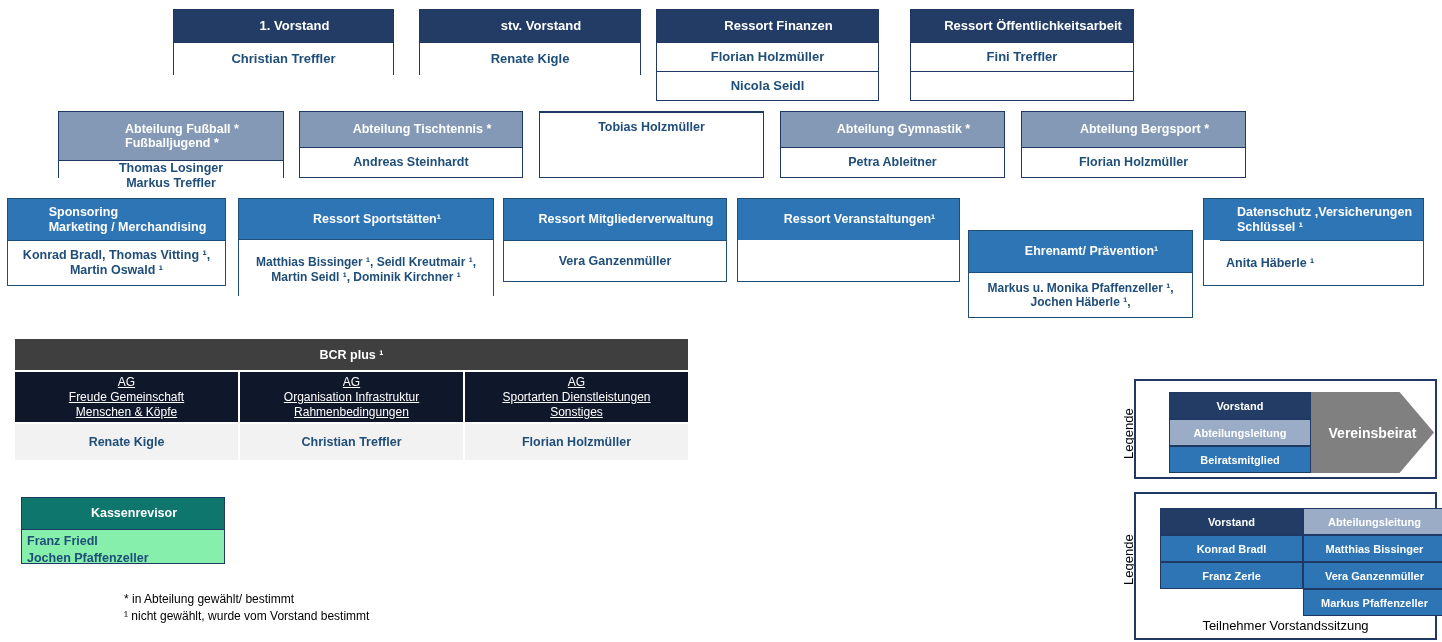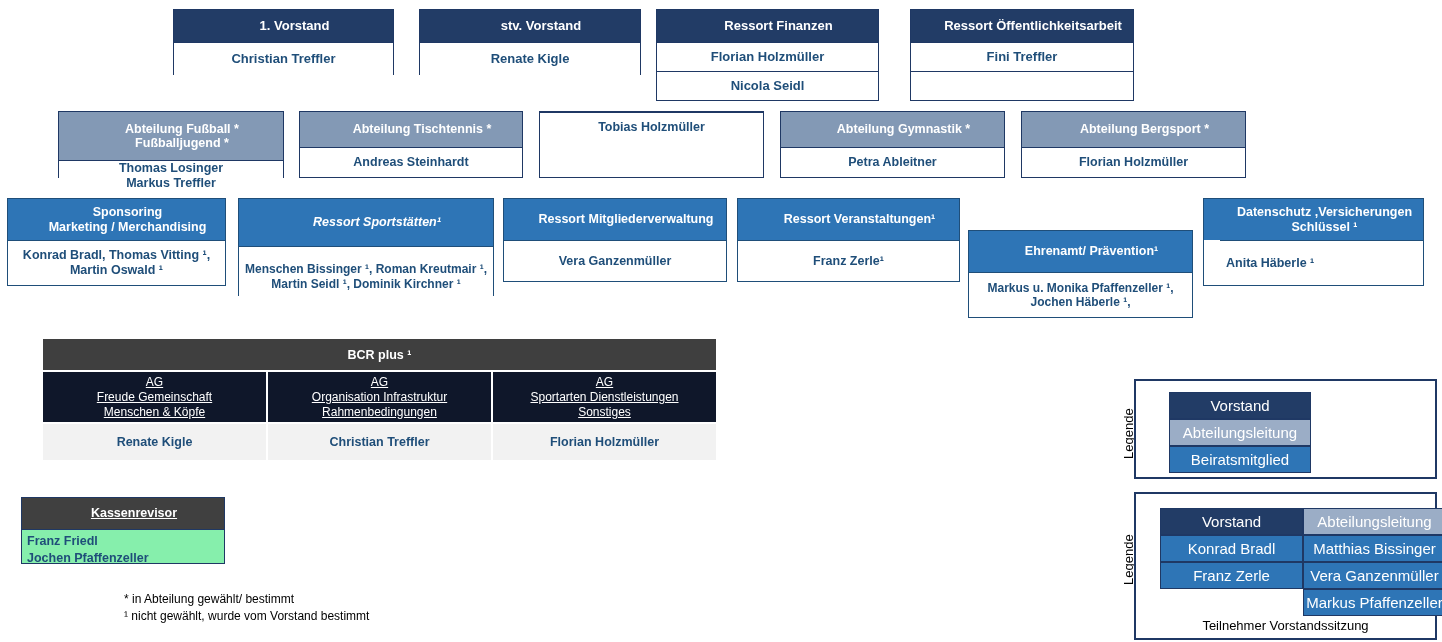--- a/index.html
+++ b/index.html
@@ -13,21 +13,20 @@
     position: relative;
     font-family: "Liberation Sans", sans-serif;
     overflow: hidden;
   }
   .node {
     position: absolute;
     box-sizing: border-box;
   }
   .hdr {
     box-sizing: border-box;
-    text-align: center;
     font-weight: bold;
     color: #ffffff;
     line-height: 1.15;
     display: flex;
     align-items: center;
     justify-content: center;
     flex-direction: column;
     padding-left: 22px;
   }
   .body-cell {
@@ -84,21 +83,21 @@
     font-weight: bold;
     font-size: 12.5px;
     text-align: center;
     display: flex; align-items: center; justify-content: center;
     border-right: 2px solid #ffffff;
   }
   .bcr-name:last-child { border-right: none; }
 
   
   #kassenrevisor { border: 1px solid #1F3864; }
-  #kassenrevisor .hdr { background: #404040; font-size: 12.5px; text-decoration: underline; }
+  #kassenrevisor .hdr { background: #0f766e; font-size: 12.5px; }
   #kassenrevisor .krbody {
     background:#86efac; border-top:1px solid #1F3864;
     color:#1F4E79; font-weight:bold; font-size:12.5px;
     padding: 3px 4px 3px 5px; line-height:1.35; text-align:left;
     box-sizing:border-box;
   }
 
   
   #footnotes {
     position: absolute;
@@ -119,22 +118,22 @@
     position: absolute;
     font-size: 13px;
     color: #000000;
     writing-mode: vertical-rl;
     transform: rotate(180deg);
     text-align: center;
   }
   .lg-cell {
     box-sizing: border-box;
     color: #ffffff;
-    font-weight: normal;
-    font-size: 15px;
+    font-weight: bold;
+    font-size: 11px;
     text-align: center;
     display: flex; align-items: center; justify-content: center;
     border: 1px solid #1F3864;
   }
   .c-vorstand { background: #223C66; }
   .c-abteilung { background: #9BADC6; }
   .c-beirat { background: #2E75B6; }
   .arrow-beirat {
     position: absolute;
     background: #808080;
@@ -204,48 +203,47 @@
 </div>
 
 <div class="node res" style="left:7px; top:198px; width:219px; height:88px;">
   <div class="hdr" style="height:41px; white-space:pre-line;">Sponsoring
 Marketing / Merchandising</div>
   <div class="body-cell" style="height:45px; white-space:pre-line;">Konrad Bradl, Thomas Vitting ¹,
 Martin Oswald ¹</div>
 </div>
 
 <div class="node res" style="left:238px; top:198px; width:256px; height:98px;">
-  <div class="hdr" style="height:47px; white-space:pre-line;font-style:italic;">Ressort Sportstätten¹</div>
-  <div class="body-cell" style="height:60px; white-space:pre-line; font-size:12px;">Menschen Bissinger ¹, Roman Kreutmair ¹,
+  <div class="hdr" style="height:40px; white-space:pre-line;">Ressort Sportstätten¹</div>
+  <div class="body-cell" style="height:60px; white-space:pre-line; font-size:12px;">Matthias Bissinger ¹, Seidl Kreutmair ¹,
 Martin Seidl ¹, Dominik Kirchner ¹</div>
 </div>
 
 <div class="node res" style="left:503px; top:198px; width:224px; height:84px;">
   <div class="hdr" style="height:41px; white-space:pre-line;">Ressort Mitgliederverwaltung</div>
   <div class="body-cell" style="height:41px; white-space:pre-line;">Vera Ganzenmüller</div>
 </div>
 
 <div class="node res" style="left:737px; top:198px; width:223px; height:84px;">
   <div class="hdr" style="height:41px; white-space:pre-line;">Ressort Veranstaltungen¹</div>
-  <div class="body-cell" style="height:41px; white-space:pre-line;">Franz Zerle¹</div>
 </div>
 
 <div class="node res" style="left:968px; top:198px; width:225px; height:88px;margin-top:32px;">
   <div class="hdr" style="height:41px; white-space:pre-line;">Ehrenamt/ Prävention¹</div>
   <div class="body-cell" style="height:45px; white-space:pre-line; font-size:12px;">Markus u. Monika Pfaffenzeller ¹,
 Jochen Häberle ¹,</div>
 </div>
 
 <div class="node res" style="left:1203px; top:198px; width:221px; height:88px;">
   <div class="hdr" style="height:41px; white-space:pre-line;">Datenschutz ,Versicherungen
 Schlüssel ¹</div>
   <div class="body-cell" style="height:45px; white-space:pre-line; text-align:left; align-items:flex-start; padding-left:6px;margin-left:16px;">Anita Häberle ¹</div>
 </div>
 
-<div id="bcr-plus" style="left:15px; top:339px; width:673px; height:121px;margin-left:28px;">
+<div id="bcr-plus" style="left:15px; top:339px; width:673px; height:121px;">
   <div class="bcr-title" style="width:673px; height:31px;">BCR plus ¹</div>
   <div style="display:flex; width:673px; height:50px; margin-top:2px;">
     <div class="bcr-ag" style="flex:1; white-space:pre-line;">AG
 Freude Gemeinschaft
 Menschen &amp; Köpfe</div>
     <div class="bcr-ag" style="flex:1; white-space:pre-line;">AG
 Organisation Infrastruktur
 Rahmenbedingungen</div>
     <div class="bcr-ag" style="flex:1; white-space:pre-line;">AG
 Sportarten Dienstleistungen
@@ -266,20 +264,21 @@
 
 <div id="footnotes" style="left:124px; top:591px; width:420px;">* in Abteilung gewählt/ bestimmt
 ¹ nicht gewählt, wurde vom Vorstand bestimmt</div>
 
 <div class="legend-label" style="left:1121px; top:396px; height:76px; width:16px;">Legende</div>
 
 <div class="legend-frame" style="left:1134px; top:379px; width:303px; height:100px;">
   <div class="lg-cell c-vorstand" style="position:absolute; left:33px; top:11px; width:142px; height:27px;">Vorstand</div>
   <div class="lg-cell c-abteilung" style="position:absolute; left:33px; top:38px; width:142px; height:27px;">Abteilungsleitung</div>
   <div class="lg-cell c-beirat" style="position:absolute; left:33px; top:65px; width:142px; height:27px;">Beiratsmitglied</div>
+  <div class="arrow-beirat" style="left:175px; top:11px; width:123px; height:81px;">Vereinsbeirat</div>
 </div>
 
 <div class="legend-label" style="left:1121px; top:522px; height:76px; width:16px;">Legende</div>
 
 <div class="legend-frame" style="left:1134px; top:492px; width:303px; height:148px;">
   <div class="lg-cell c-vorstand" style="position:absolute; left:24px; top:14px; width:143px; height:27px;">Vorstand</div>
   <div class="lg-cell c-abteilung" style="position:absolute; left:167px; top:14px; width:143px; height:27px;">Abteilungsleitung</div>
 
   <div class="lg-cell c-beirat" style="position:absolute; left:24px; top:68px; width:143px; height:27px;">Franz Zerle</div>
   <div class="lg-cell c-beirat" style="position:absolute; left:24px; top:41px; width:143px; height:27px;">Konrad Bradl</div>

